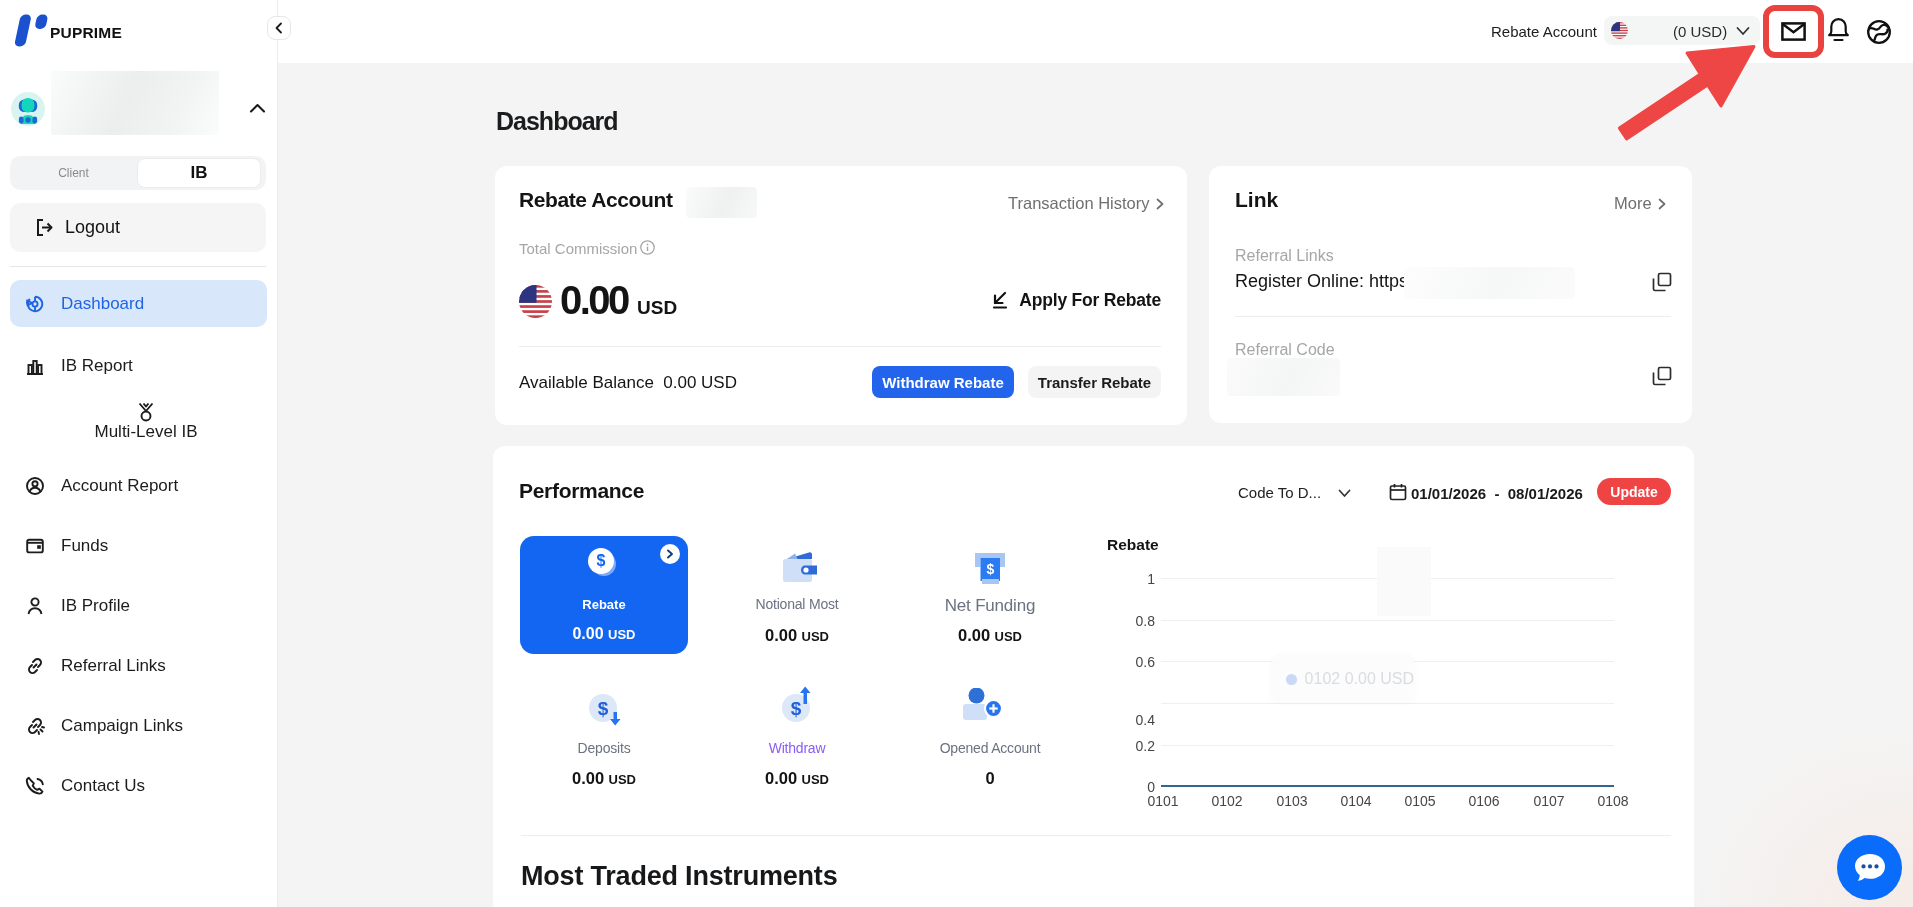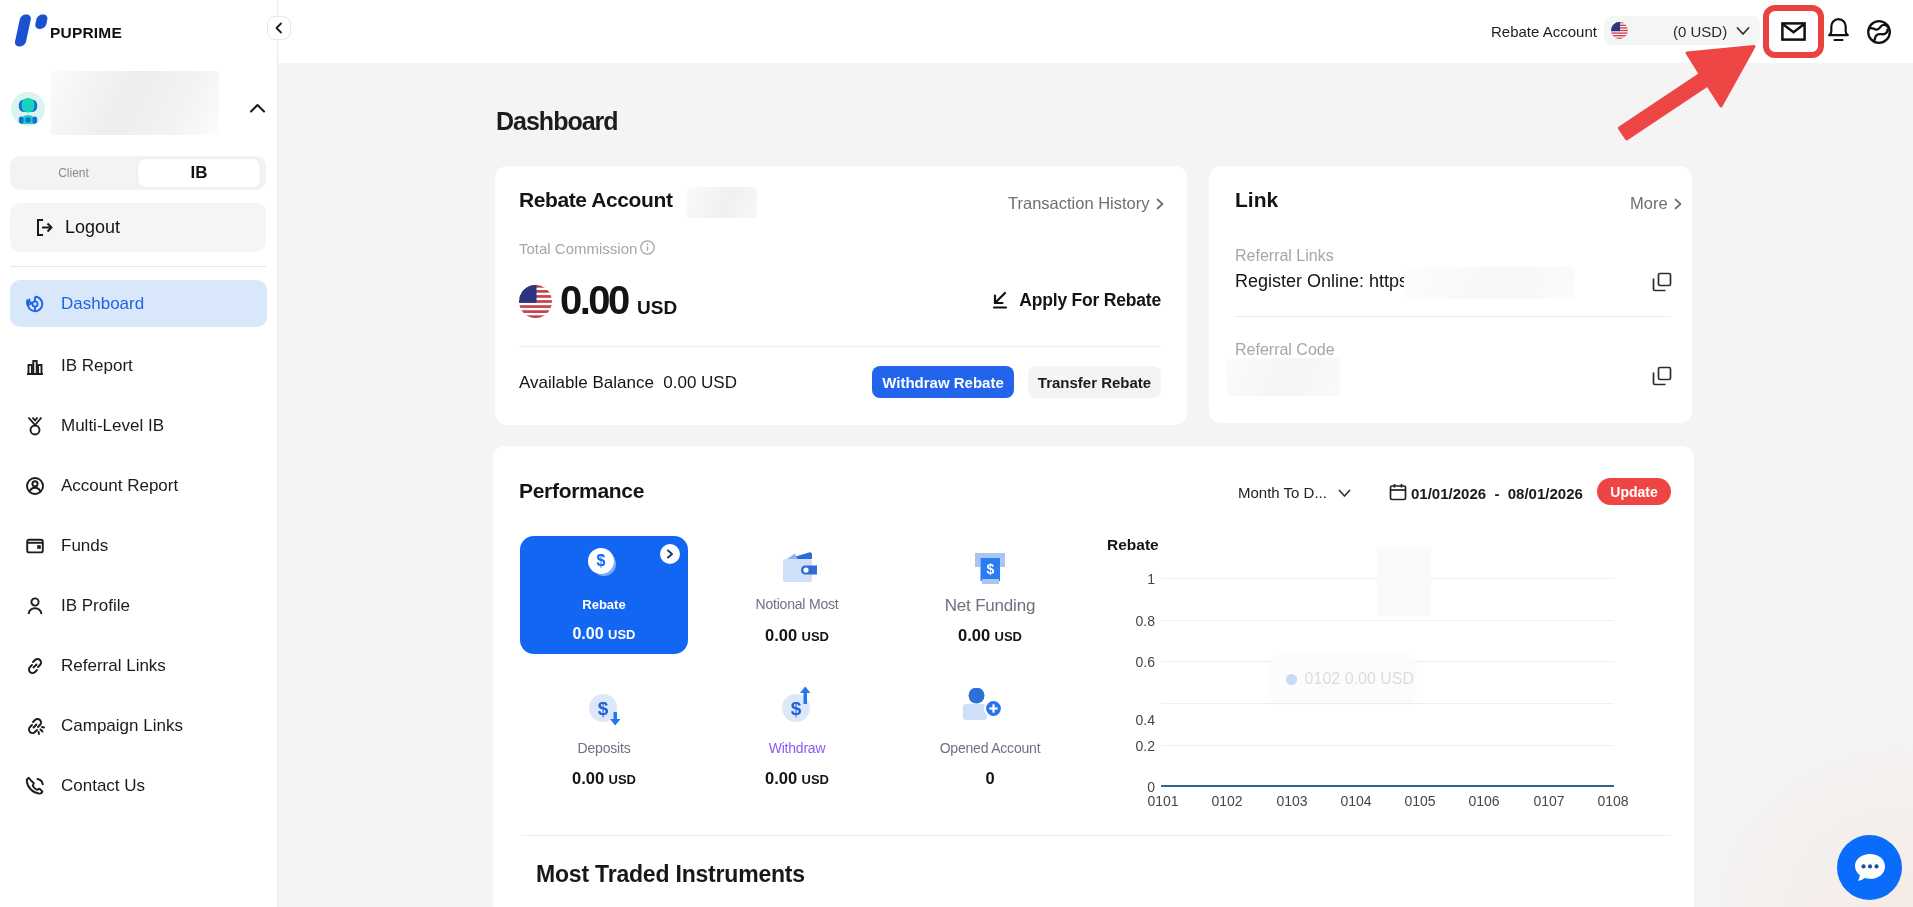--- a/index.html
+++ b/index.html
@@ -86,21 +86,21 @@
     <svg width="20" height="20" viewBox="0 0 20 20" id="ic-report">
       <g fill="none" stroke="#1c1c1c" stroke-width="1.9">
         <line x1="2" y1="18" x2="18" y2="18"></line>
         <rect x="3.5" y="9" width="3.4" height="9"></rect>
         <rect x="8.3" y="5" width="3.4" height="13"></rect>
         <rect x="13.1" y="9" width="3.4" height="9"></rect>
       </g>
     </svg>
     <span>IB Report</span>
   </div>
-<div class="mrow" style="top:402px;" id="mi-multi">
+<div class="mrow" style="top:402px;flex-direction:column;" id="mi-multi">
     <svg width="20" height="20" viewBox="0 0 20 20" id="ic-multi">
       <g fill="none" stroke="#1c1c1c" stroke-width="1.9" stroke-linejoin="round">
         <path d="M3.5 1.5 L10 9 L16.5 1.5"></path>
         <path d="M7.5 1.5 L10 4.5 L12.5 1.5"></path>
         <circle cx="10" cy="14" r="4.5"></circle>
       </g>
     </svg>
     <span>Multi-Level IB</span>
   </div>
 <div class="mrow" style="top:462px;" id="mi-acct">
@@ -249,41 +249,41 @@
     </svg>
 <span style="margin-left:8px;font-size:17.5px;font-weight:700;color:#141414;letter-spacing:-0.2px;">Apply For Rebate</span>
 </div>
 <div class="divider" style="left:519px;top:346px;width:642px;"></div>
 <div class="abs" style="left:519px;top:373px;font-size:17px;color:#141414;font-weight:500;">Available Balance&nbsp;&nbsp;0.00 USD</div>
 <div class="btn-blue" style="left:872px;top:366px;width:142px;height:32px;">Withdraw Rebate</div>
 <div class="btn-gray" style="left:1028px;top:366px;width:133px;height:32px;">Transfer Rebate</div>
 
 <div class="card" style="left:1209px;top:166px;width:483px;height:257px;"></div>
 <div class="abs" style="left:1235px;top:188px;font-size:21px;font-weight:700;color:#141414;">Link</div>
-<div class="abs" style="left:1614px;top:194px;display:flex;align-items:center;color:#6f6f6f;font-size:16.5px;margin-left:16px;">More&nbsp;<svg width="8" height="12" viewBox="0 0 8 12" style="margin-left:2px;">
+<div class="abs" style="left:1614px;top:194px;display:flex;align-items:center;color:#6f6f6f;font-size:16.5px;">More&nbsp;<svg width="8" height="12" viewBox="0 0 8 12" style="margin-left:2px;">
       <polyline points="1.5,1.5 6.5,6 1.5,10.5" fill="none" stroke="#6f6f6f" stroke-width="1.7" stroke-linecap="round" stroke-linejoin="round"></polyline>
     </svg></div>
 <div class="abs grayt" style="left:1235px;top:247px;font-size:16px;">Referral Links</div>
 <div class="abs" style="left:1235px;top:271px;font-size:18px;color:#141414;font-weight:500;">Register Online: https:/</div>
 <div class="abs" style="left:1404px;top:267px;width:171px;height:32px;border-radius:4px;background:linear-gradient(115deg,#fdfdfd,#f6f7f7 55%,#fbfbfb);"></div>
 <svg class="abs" style="left:1652px;top:272px;" width="20" height="20" viewBox="0 0 20 20">
     <rect x="6.5" y="1.5" width="12" height="12" rx="1.5" fill="none" stroke="#2c2c2c" stroke-width="1.7"></rect>
     <path d="M13.5 18.5 H3 C2.2 18.5 1.5 17.8 1.5 17 V6.5" fill="none" stroke="#2c2c2c" stroke-width="1.7"></path>
   </svg>
 <div class="divider" style="left:1235px;top:316px;width:436px;"></div>
 <div class="abs grayt" style="left:1235px;top:341px;font-size:16px;">Referral Code</div>
 <div class="abs" style="left:1227px;top:358px;width:113px;height:38px;border-radius:4px;background:linear-gradient(115deg,#fbfbfb,#f4f5f5 55%,#fafafa);"></div>
 <svg class="abs" style="left:1652px;top:366px;" width="20" height="20" viewBox="0 0 20 20">
     <rect x="6.5" y="1.5" width="12" height="12" rx="1.5" fill="none" stroke="#2c2c2c" stroke-width="1.7"></rect>
     <path d="M13.5 18.5 H3 C2.2 18.5 1.5 17.8 1.5 17 V6.5" fill="none" stroke="#2c2c2c" stroke-width="1.7"></path>
   </svg>
 
 <div class="card" style="left:493px;top:446px;width:1201px;height:500px;"></div>
 <div class="abs" style="left:519px;top:479px;font-size:21px;font-weight:700;color:#141414;letter-spacing:-0.3px;">Performance</div>
-<div class="abs" style="left:1238px;top:484px;font-size:15px;color:#222;font-weight:500;">Month To D...</div>
+<div class="abs" style="left:1238px;top:484px;font-size:15px;color:#222;font-weight:500;">Code To D...</div>
 <svg class="abs" style="left:1338px;top:489px;" width="13" height="9" viewBox="0 0 13 9">
     <polyline points="1.5,1.5 6.5,7 11.5,1.5" fill="none" stroke="#333" stroke-width="1.7" stroke-linecap="round" stroke-linejoin="round"></polyline>
   </svg>
 <svg class="abs" style="left:1389px;top:483px;" width="18" height="18" viewBox="0 0 18 18">
     <rect x="1.5" y="3" width="15" height="13.5" rx="1.5" fill="none" stroke="#222" stroke-width="1.7"></rect>
     <line x1="1.5" y1="7" x2="16.5" y2="7" stroke="#222" stroke-width="1.7"></line>
     <line x1="5.5" y1="1" x2="5.5" y2="4.5" stroke="#222" stroke-width="1.7"></line>
     <line x1="12.5" y1="1" x2="12.5" y2="4.5" stroke="#222" stroke-width="1.7"></line>
   </svg>
 <div class="abs" style="left:1411px;top:485px;font-size:15px;color:#1a1a1a;font-weight:600;">01/01/2026&nbsp;&nbsp;-&nbsp;&nbsp;08/01/2026</div>
@@ -366,21 +366,21 @@
 <div class="xlab" style="left:1459px;top:793px;">0106</div>
 <div class="xlab" style="left:1524px;top:793px;">0107</div>
 <div class="xlab" style="left:1588px;top:793px;">0108</div>
 <div class="abs" style="left:1377px;top:547px;width:54px;height:69px;background:#fafafa;"></div>
 <div class="abs" style="left:1272px;top:655px;width:142px;height:48px;border-radius:8px;background:rgba(252,252,253,0.92);box-shadow:0 0 6px rgba(0,0,0,0.03);display:flex;align-items:center;">
 <div style="width:11px;height:11px;border-radius:50%;background:#c9d9f6;margin-left:14px;"></div>
 <span style="margin-left:8px;font-size:16px;color:#d9dce0;font-weight:500;white-space:nowrap;">0102 0.00 USD</span>
 </div>
 
 <div class="divider" style="left:521px;top:835px;width:1150px;"></div>
-<div class="abs" style="left:521px;top:861px;font-size:23px;font-weight:700;color:#17181a;letter-spacing:-0.2px;margin-left:15px;">Most Traded Instruments</div>
+<div class="abs" style="left:521px;top:861px;font-size:27px;font-weight:700;color:#17181a;letter-spacing:-0.2px;">Most Traded Instruments</div>
 
 <div class="abs" style="left:1837px;top:835px;width:65px;height:65px;border-radius:50%;background:#0a6cfa;display:flex;align-items:center;justify-content:center;">
 <svg width="38" height="34" viewBox="0 0 38 34">
       <path d="M19 3 C10.5 3 4 8.2 4 15 C4 18.6 5.8 21.8 8.7 24 C8.9 26 8 28.3 6.7 29.8 C9.3 29.6 11.9 28.5 13.5 27 C15.2 27.5 17 27.8 19 27.8 C27.5 27.8 34 22.6 34 15.4 C34 8.2 27.5 3 19 3 Z" fill="#fff"></path>
       <circle cx="12.5" cy="15.4" r="2.1" fill="#1e4fa0"></circle>
       <circle cx="19" cy="15.4" r="2.1" fill="#1e4fa0"></circle>
       <circle cx="25.5" cy="15.4" r="2.1" fill="#1e4fa0"></circle>
     </svg>
 </div>
 

